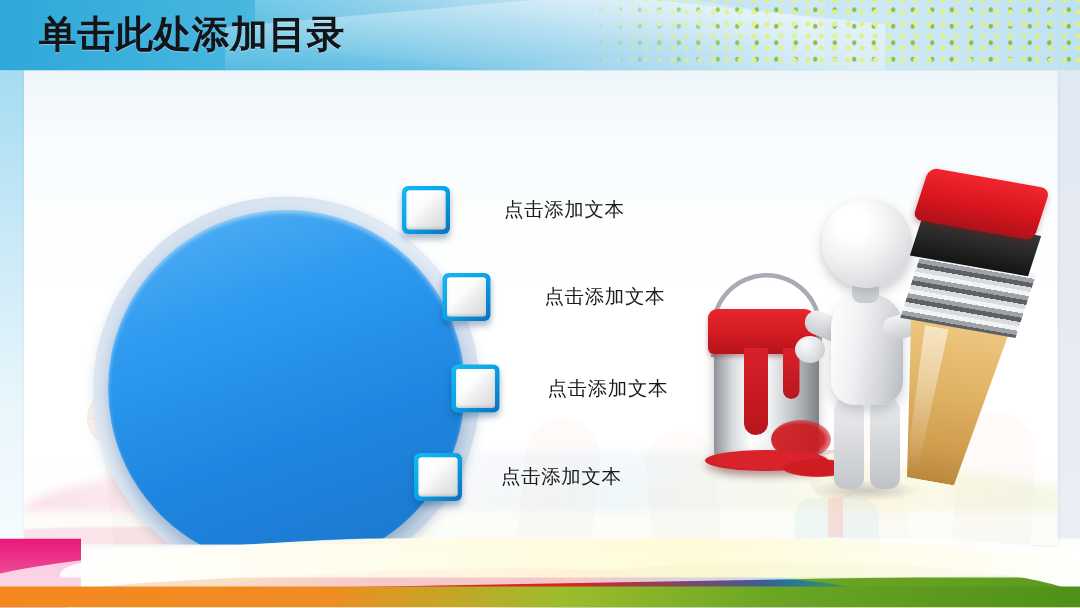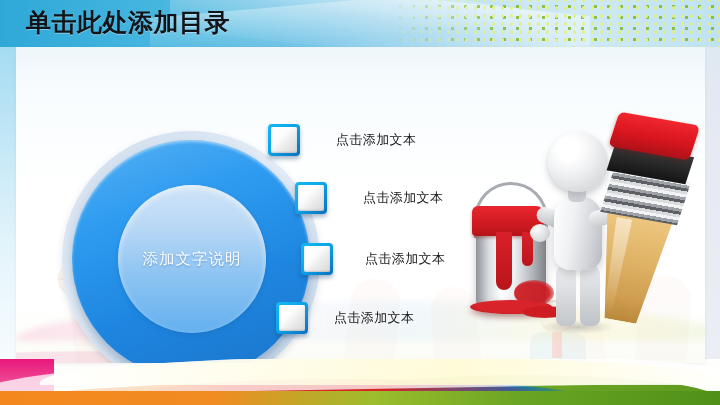--- a/index.html
+++ b/index.html
@@ -376,23 +376,20 @@
       <div class="tie"></div>
 
     </div>
 
     <div class="swoosh"></div>
     <div class="swoosh-line"></div>
 
     <div class="circle-wrap">
       <div class="ring-outer"></div>
       <div class="ring-blue"></div>
-      <div class="ring-inner">
-        <span class="circle-label">添加文字说明</span>
-      </div>
     </div>
 
     <div class="item" style="left:252px; top:77px;">
       <span class="sq">
           <i></i>
         </span>
       <span class="txt" style="margin-left:36px;">点击添加文本</span>
     </div>
 
     <div class="item" style="left:279px; top:135px;">

